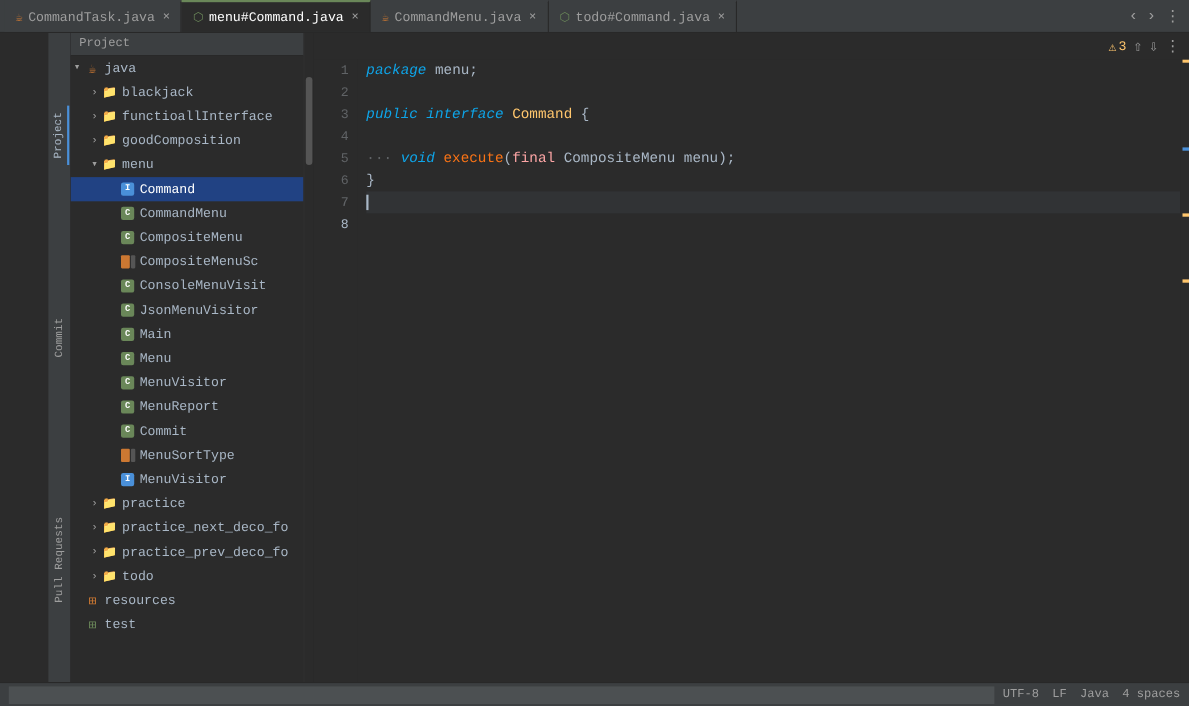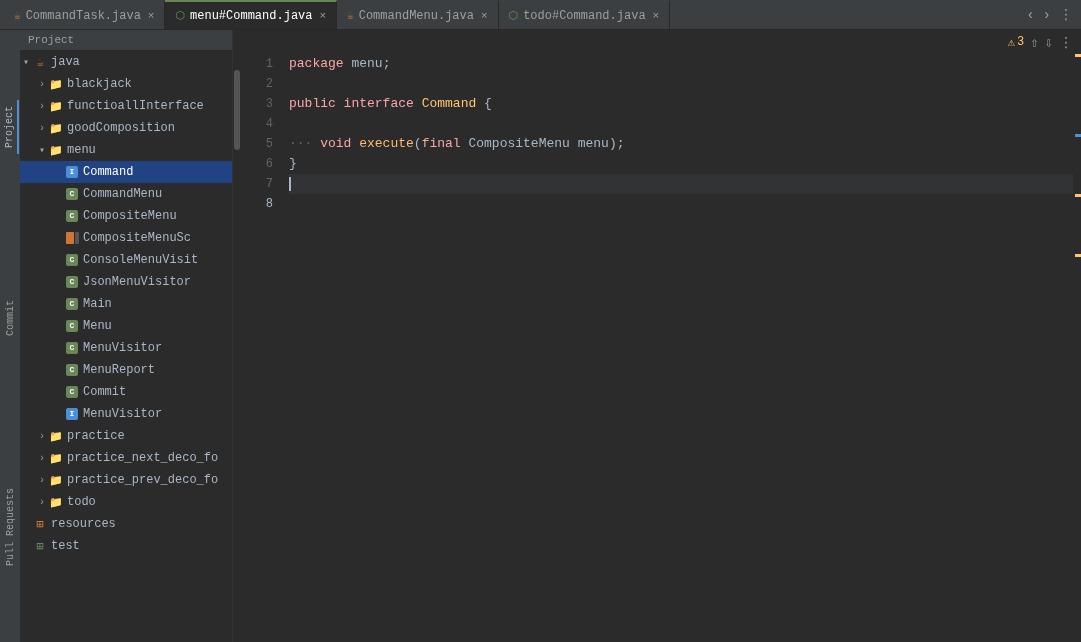--- a/index.html
+++ b/index.html
@@ -64,20 +64,21 @@
       color: #9e9e9e;
       font-size: 14px;
       cursor: pointer;
     }
 
     
     .main-area {
       display: flex;
       flex: 1;
       overflow: hidden;
+      padding-left: 44px;
     }
 
     
     .project-panel {
       width: 213px;
       background: #2b2b2b;
       flex-shrink: 0;
       display: flex;
       flex-direction: column;
       border-right: 1px solid #323232;
@@ -229,24 +230,24 @@
       position: relative;
     }
     .gutter-mark {
       position: absolute;
       right: 0;
       width: 6px;
       height: 4px;
     }
 
     
-    .kw { color: #fca5a5; }
+    .kw { color: #0ea5e9; font-style: italic; }
     .type { color: #a9b7c6; }
     .iface { color: #ffc66d; }
-    .method { color: #fdba74; }
+    .method { color: #f97316; }
     .param-kw { color: #fca5a5; }
     .param-type { color: #a9b7c6; }
     .param-name { color: #a9b7c6; }
     .punc { color: #a9b7c6; }
     .comment { color: #606366; }
     .cursor-line { background: #313335; }
 
     
     .status-bar {
       height: 22px;
@@ -491,20 +492,32 @@
             <span class="tree-icon">
               <span style="display:inline-block;width:12px;height:12px;background:#6a8759;border-radius:2px;color:#fff;font-size:8px;font-weight:bold;line-height:12px;text-align:center;">C</span>
             </span>
             <span class="tree-label">Commit</span>
           </div>
           <div class="tree-item">
             <span class="tree-indent"></span>
             <span class="tree-indent"></span>
             <span class="tree-arrow"></span>
             <span class="tree-icon">
+              <span style="display:inline-flex;gap:1px;">
+                <span style="display:inline-block;width:8px;height:12px;background:#cc7832;border-radius:1px;"></span>
+                <span style="display:inline-block;width:4px;height:12px;background:#555;border-radius:1px;"></span>
+              </span>
+            </span>
+            <span class="tree-label">MenuSortType</span>
+          </div>
+          <div class="tree-item">
+            <span class="tree-indent"></span>
+            <span class="tree-indent"></span>
+            <span class="tree-arrow"></span>
+            <span class="tree-icon">
               <span style="display:inline-block;width:12px;height:12px;background:#4a90d9;border-radius:2px;color:#fff;font-size:8px;font-weight:bold;line-height:12px;text-align:center;">I</span>
             </span>
             <span class="tree-label">MenuVisitor</span>
           </div>
           <div class="tree-item">
             <span class="tree-indent"></span>
             <span class="tree-arrow">›</span>
             <span class="tree-icon" style="font-size: 11px;">📁</span>
             <span class="tree-label">practice</span>
           </div>
@@ -582,14 +595,23 @@
           <div class="gutter-mark" style="top:0;background:#ffc66d;height:3px;"></div>
           <div class="gutter-mark" style="top:80px;background:#4a90d9;height:3px;"></div>
           <div class="gutter-mark" style="top:140px;background:#ffc66d;height:3px;"></div>
           <div class="gutter-mark" style="top:200px;background:#ffc66d;height:3px;"></div>
         </div>
       </div>
 
     </div>
   </div>
 
+  <div class="status-bar">
+    <input class="status-input" type="text" placeholder="" style="">
+    <span id="status-items-container" style="display:flex;gap:12px;margin-left:auto;">
+        <span class="status-item">UTF-8</span>
+        <span class="status-item">LF</span>
+        <span class="status-item">Java</span>
+        <span class="status-item">4 spaces</span>
+      </span>
+  </div>
 
 </div>
 
 </body></html>

